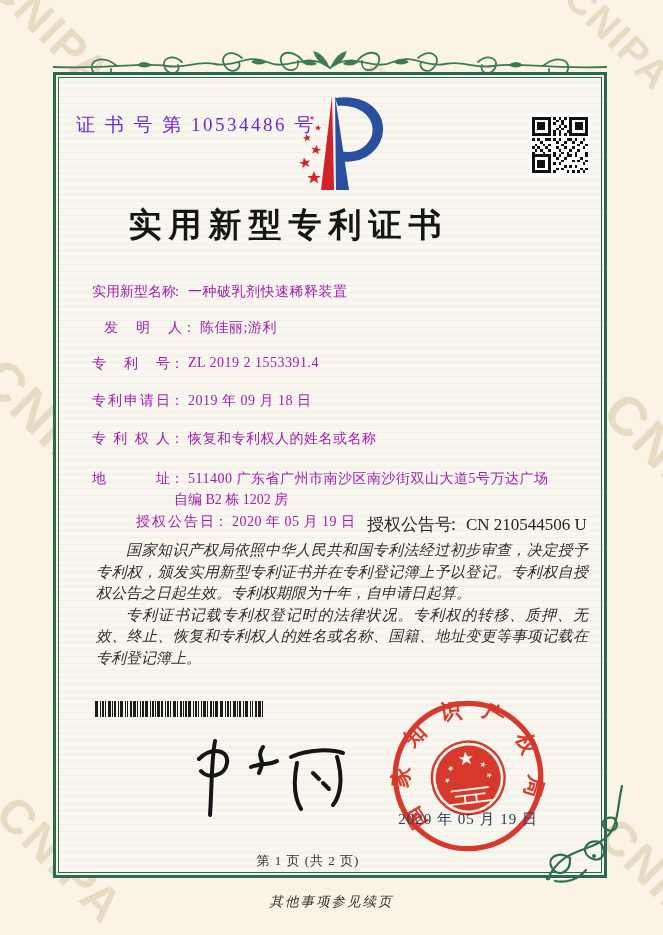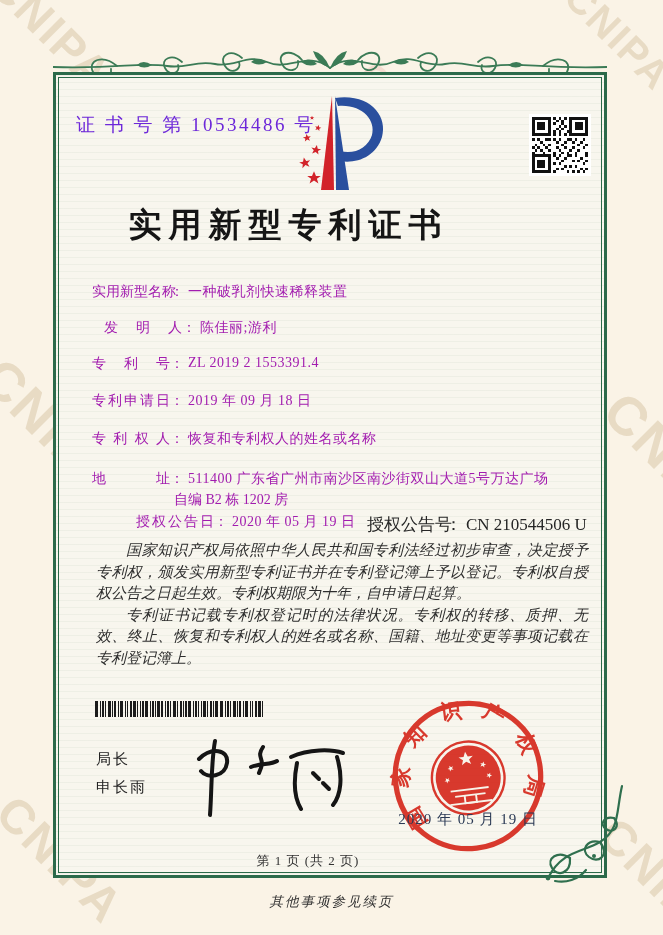--- a/index.html
+++ b/index.html
@@ -217,24 +217,20 @@
 
   <div class="paras">
     <p>国家知识产权局依照中华人民共和国专利法经过初步审查，决定授予专利权，颁发实用新型专利证书并在专利登记簿上予以登记。专利权自授权公告之日起生效。专利权期限为十年，自申请日起算。</p>
     <p>专利证书记载专利权登记时的法律状况。专利权的转移、质押、无效、终止、恢复和专利权人的姓名或名称、国籍、地址变更等事项记载在专利登记簿上。</p>
   </div>
 
   <svg class="barcode" width="170" height="16" viewBox="0 0 170 16">
     <path d="M0 8 H170" stroke="#1b1b1b" stroke-width="16" stroke-dasharray="3 2 1 1 2 1 1 2 3 1 1 1 2 2 1 1 3 2 1 1 1 2 2 1 3 1 1 2 1 1 2 1 3 2 1 1 2 1 1 1 3 1 2 2 1 1 2 1 1 2 3 1 1 2 2 1 1 1 2 1 3 2 1 1 2 1 1 2 1 1 3 1 1 2 2 1 1 1 3 2"></path>
   </svg>
 
-  <div class="signer">
-    <div>局长</div>
-    <div>申长雨</div>
-  </div>
 
   <svg class="signature" width="170" height="92" viewBox="0 0 170 90">
     <g stroke="#151515" stroke-width="4" fill="none" stroke-linecap="round">
       <path d="M30,12 C26,34 27,58 25,86"></path>
       <path d="M14,30 C26,18 44,20 42,34 C40,48 22,50 16,42"></path>
       <path d="M78,18 C70,30 82,28 74,44"></path>
       <path d="M66,38 C76,34 86,36 92,32"></path>
       <path d="M106,28 C124,20 146,20 158,24"></path>
       <path d="M112,34 C108,54 110,70 116,80"></path>
       <path d="M152,28 C158,48 156,66 148,76"></path>

